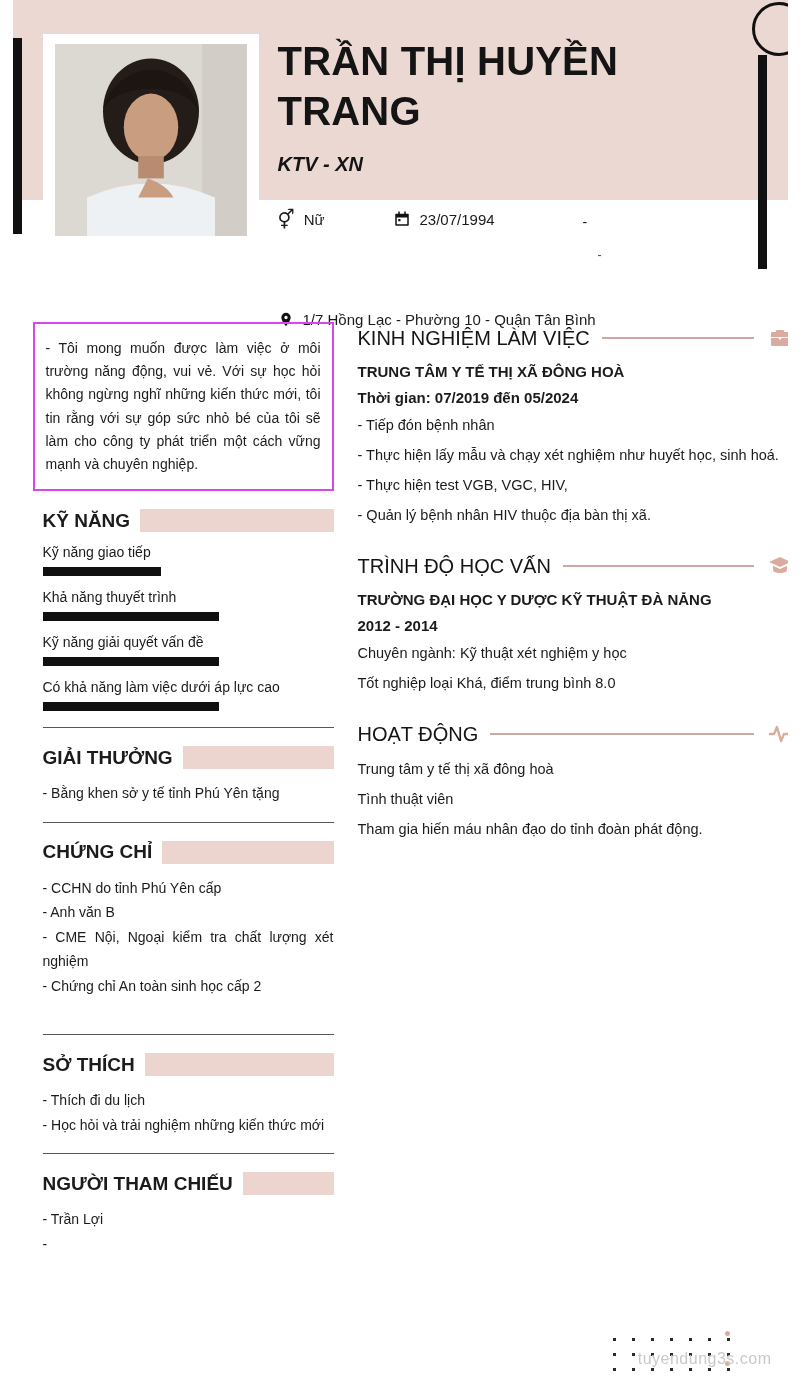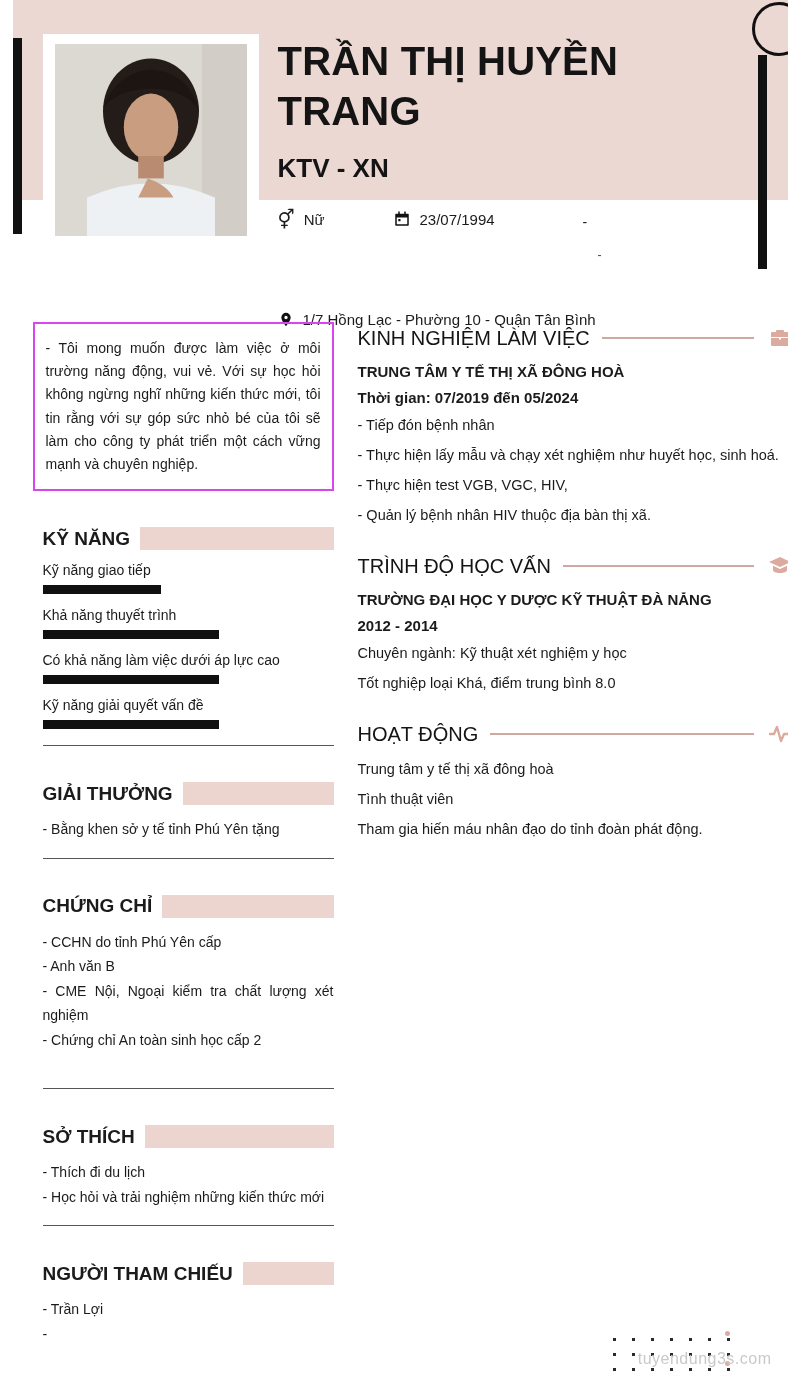--- a/index.html
+++ b/index.html
@@ -15,35 +15,35 @@
   
   .header-bg { position:absolute; left:0; top:0; width:800px; height:200px; background:var(--header_bg,#ecd8d3); }
   .ring { position:absolute; right:-18px; top:2px; width:54px; height:54px; border:3px solid #111; border-radius:50%; background:transparent; }
   .bar-left  { position:absolute; left:0; top:38px; width:9px; height:196px; background:#111; }
   .bar-right { position:absolute; right:21px; top:55px; width:9px; height:214px; background:#111; }
 
   .photo-frame { position:absolute; left:30px; top:34px; width:216px; height:212px; background:#fff; padding:10px; }
   .photo-frame svg { width:100%; height:100%; display:block; }
 
   .name { position:absolute; left:265px; top:36px; width:440px; font-size:40px; font-weight:800; line-height:1.25; letter-spacing:.2px; color:#141414; }
-  .job-title { position:absolute; left:265px; top:153px; font-size:26px; font-weight:bold; color:#141414; }
+  .job-title { position:absolute; left:265px; top:153px; font-size:20px; font-weight:bold; color:#141414;font-style:italic; }
 
   .inforow { position:absolute; display:flex; align-items:center; gap:9px; font-size:15px; }
   .ig { left:265px; top:210px; }
   .id { left:380px; top:210px; }
   .ia { left:265px; top:274px;margin-top:36px; }
   .gender-glyph { font-size:19px; line-height:1; font-weight:bold; }
   .dash1 { position:absolute; left:570px; top:214px; font-size:14px; }
   .dash2 { position:absolute; left:585px; top:248px; font-size:12px; color:#444; }
 
   
   .left-col { position:absolute; left:20px; top:322px; width:301px; }
   .objective-box { border:2px solid #d946ef; padding:13px 11px; font-size:14px; line-height:1.66; text-align:justify; }
   .lsec { margin-left:10px; width:291px; }
-  .ltitle { display:flex; align-items:center; font-size:19px; font-weight:bold; margin:36px 0 12px; white-space:nowrap; }
+  .ltitle { display:flex; align-items:center; font-size:19px; font-weight:bold; margin:18px 0 12px; white-space:nowrap; }
   .ltitle .fill { flex:1; height:23px; background:var(--accent_fill,#ecd5cf); margin-left:10px; min-width:20px; }
   .skill { margin-bottom:13px; }
   .skill-label { font-size:14px; margin-bottom:7px; }
   .skill-bar { height:9px; background:#101010; width:170px; }
   .llist div { font-size:14px; line-height:1.75; text-align:justify; }
   .lhr { border:none; border-top:1.5px solid #555; margin:16px 0 0 10px; width:291px; }
   .lhr.gap-lg { margin-top:36px; }
 
   
   .right-col { position:absolute; left:345px; top:326px; width:436px; }
@@ -120,25 +120,25 @@
       </div>
       <div class="skill">
         <div class="skill-label">Kỹ năng giao tiếp</div>
         <div class="skill-bar" style="width: 118px;"></div>
       </div>
       <div class="skill">
         <div class="skill-label">Khả năng thuyết trình</div>
         <div class="skill-bar" style="width: 176px;"></div>
       </div>
       <div class="skill">
+        <div class="skill-label">Kỹ năng giải quyết vấn đề</div>
+        <div class="skill-bar" style="width: 176px;"></div>
+      </div>
+      <div class="skill">
         <div class="skill-label">Có khả năng làm việc dưới áp lực cao</div>
-        <div class="skill-bar" style="width: 176px;"></div>
-      </div>
-      <div class="skill">
-        <div class="skill-label">Kỹ năng giải quyết vấn đề</div>
         <div class="skill-bar" style="width: 176px;"></div>
       </div>
     </div>
 
     <hr class="lhr">
 
     <div class="lsec">
       <div class="ltitle">
         <span>GIẢI THƯỞNG</span>
         <span class="fill"></span>

